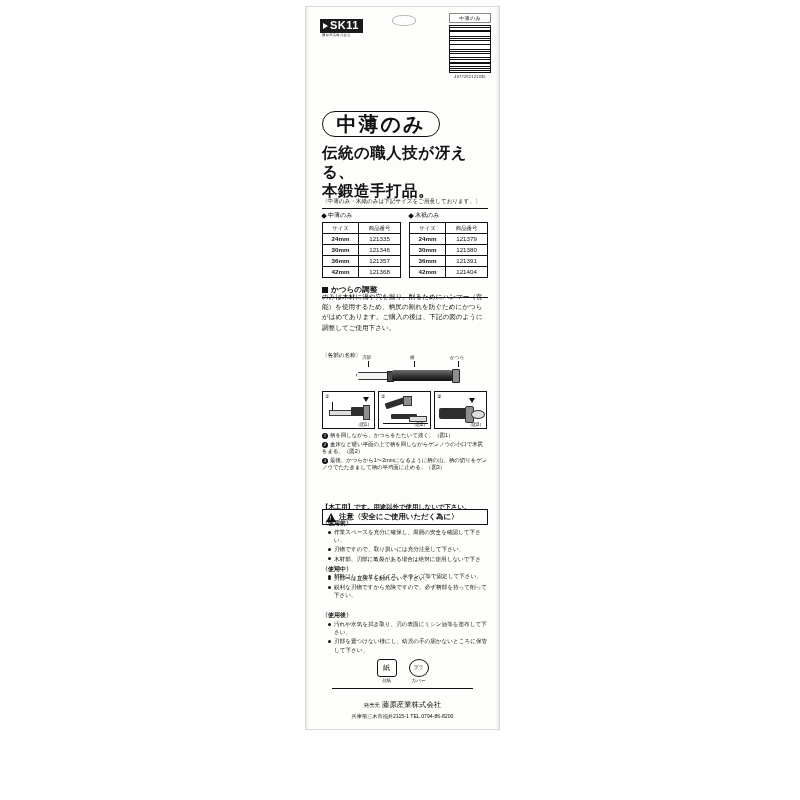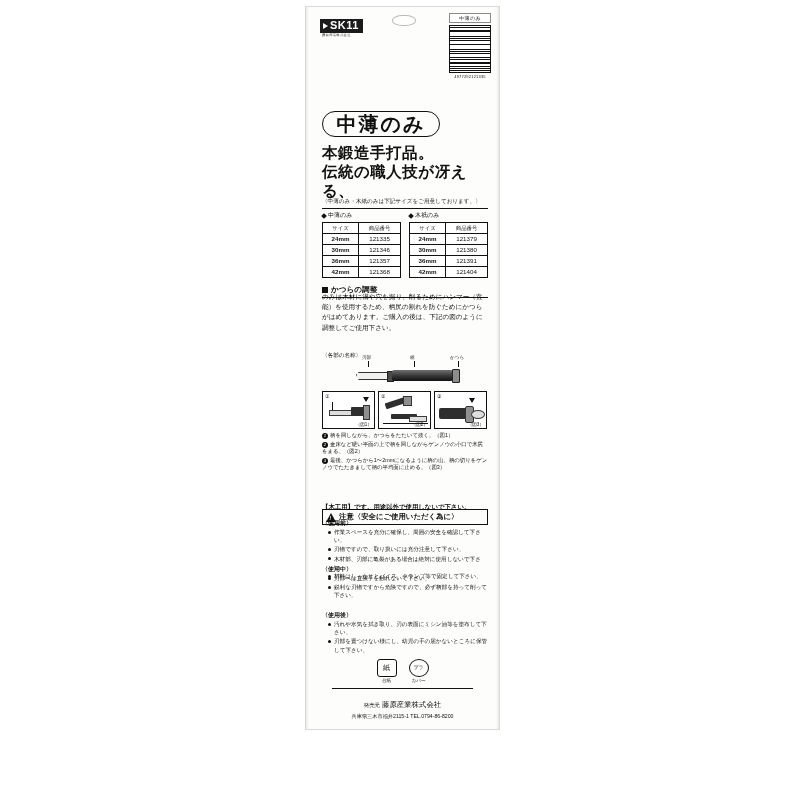--- a/index.html
+++ b/index.html
@@ -536,22 +536,22 @@
     <div class="barcode-wrap">
       <div class="barcode-label">中薄のみ</div>
       <div class="barcode"></div>
       <div class="barcode-num">4977292121335</div>
     </div>
 
     <div class="title-pill">
       <span>中薄のみ</span>
     </div>
     <div class="catch">
+      <div>伝統の職人技が冴える、</div>
       <div>本鍛造手打品。</div>
-      <div>伝統の職人技が冴える、</div>
     </div>
     <div class="note-small">〈中薄のみ・木紙のみは下記サイズをご用意しております。〉</div>
 
     <div class="tables">
       <div class="tbl-block">
         <div class="tbl-head">
           <i class="bullet-diamond"></i>
           <span>中薄のみ</span>
         </div>
         <table class="sizes">

